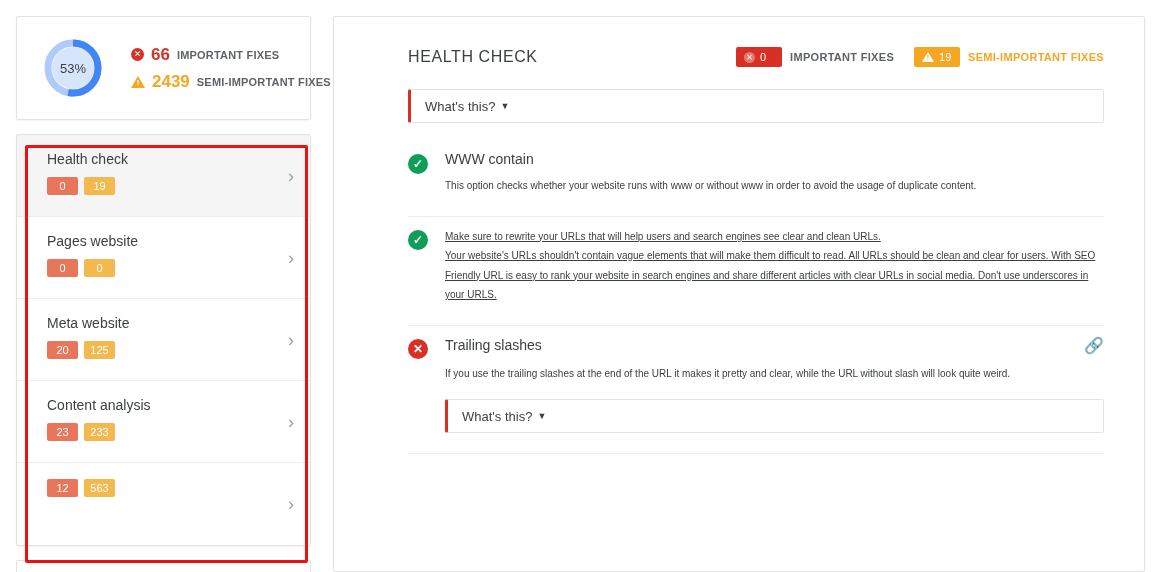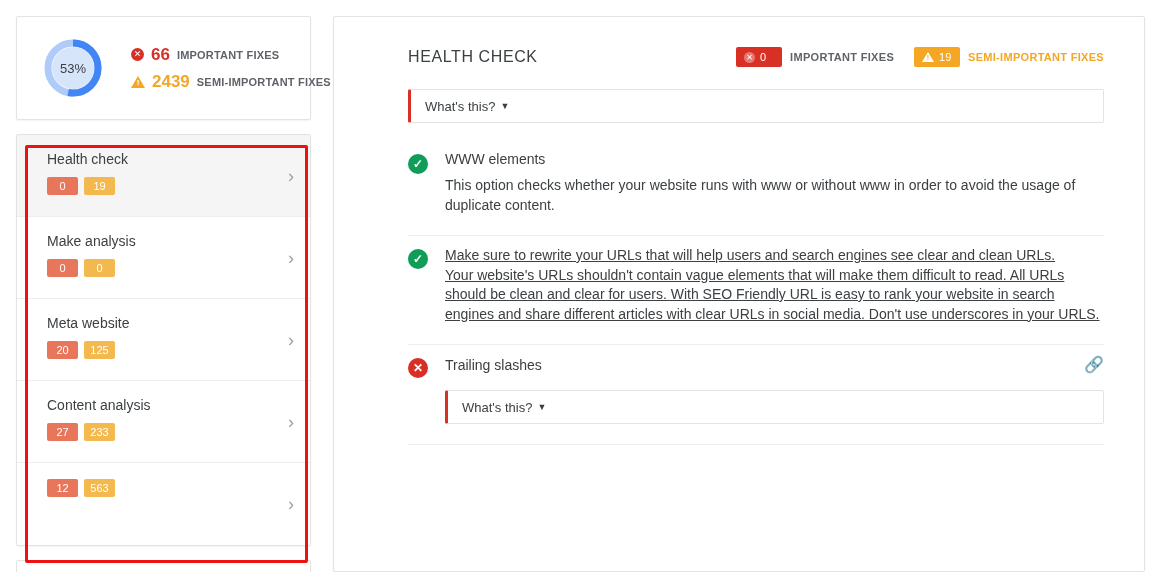--- a/index.html
+++ b/index.html
@@ -265,21 +265,21 @@
   .status-icon.err { background: #d93025; }
   .check-title {
     font-size: 14px;
     color: #3c4043;
     margin-bottom: 9px;
     display: flex;
     justify-content: space-between;
     align-items: center;
   }
   .check-body {
-    font-size: 14px;
+    font-size: 10px;
     color: #3c4043;
     line-height: 19.5px;
   }
   .link-icon {
     color: #5b8def;
     font-size: 16px;
     cursor: pointer;
   }
   .inner-whats {
     margin-top: 16px;
@@ -330,41 +330,41 @@
       <div class="side-item active">
         <div class="side-title">Health check</div>
         <div class="badges">
           <span class="badge red">0</span>
           <span class="badge amber">19</span>
         </div>
         <span class="chev">›</span>
       </div>
 
       <div class="side-item">
-        <div class="side-title">Make analysis</div>
+        <div class="side-title">Pages website</div>
         <div class="badges">
           <span class="badge red">0</span>
           <span class="badge amber">0</span>
         </div>
         <span class="chev">›</span>
       </div>
 
       <div class="side-item">
         <div class="side-title">Meta website</div>
         <div class="badges">
           <span class="badge red">20</span>
           <span class="badge amber">125</span>
         </div>
         <span class="chev">›</span>
       </div>
 
       <div class="side-item">
         <div class="side-title">Content analysis</div>
         <div class="badges">
-          <span class="badge red">27</span>
+          <span class="badge red">23</span>
           <span class="badge amber">233</span>
         </div>
         <span class="chev">›</span>
       </div>
 
       <div class="side-item">
         <div class="badges">
           <span class="badge red">12</span>
           <span class="badge amber">563</span>
         </div>
@@ -401,37 +401,38 @@
     </div>
 
     <div class="whats-this">
       <span>What's this?</span>
       <span class="caret">▼</span>
     </div>
 
     <div class="check-item">
       <span class="status-icon ok">✓</span>
       <div class="check-title">
-        <span>WWW elements</span>
+        <span>WWW contain</span>
       </div>
       <div class="check-body">This option checks whether your website runs with www or without www in order to avoid the usage of duplicate content.</div>
     </div>
 
     <div class="check-item">
       <span class="status-icon ok">✓</span>
       <div class="check-body" style="white-space: pre-line; text-decoration: underline;">Make sure to rewrite your URLs that will help users and search engines see clear and clean URLs.
 Your website's URLs shouldn't contain vague elements that will make them difficult to read. All URLs should be clean and clear for users. With SEO Friendly URL is easy to rank your website in search engines and share different articles with clear URLs in social media. Don't use underscores in your URLS.</div>
     </div>
 
     <div class="check-item">
       <span class="status-icon err">✕</span>
       <div class="check-title">
         <span>Trailing slashes</span>
         <span class="link-icon">🔗</span>
       </div>
+      <div class="check-body">If you use the trailing slashes at the end of the URL it makes it pretty and clear, while the URL without slash will look quite weird.</div>
       <div class="inner-whats">
         <span>What's this?</span>
         <span class="caret" style="margin-left:5px;font-size:9px;">▼</span>
       </div>
     </div>
 
   </div>
 </div>
 
 </body></html>

